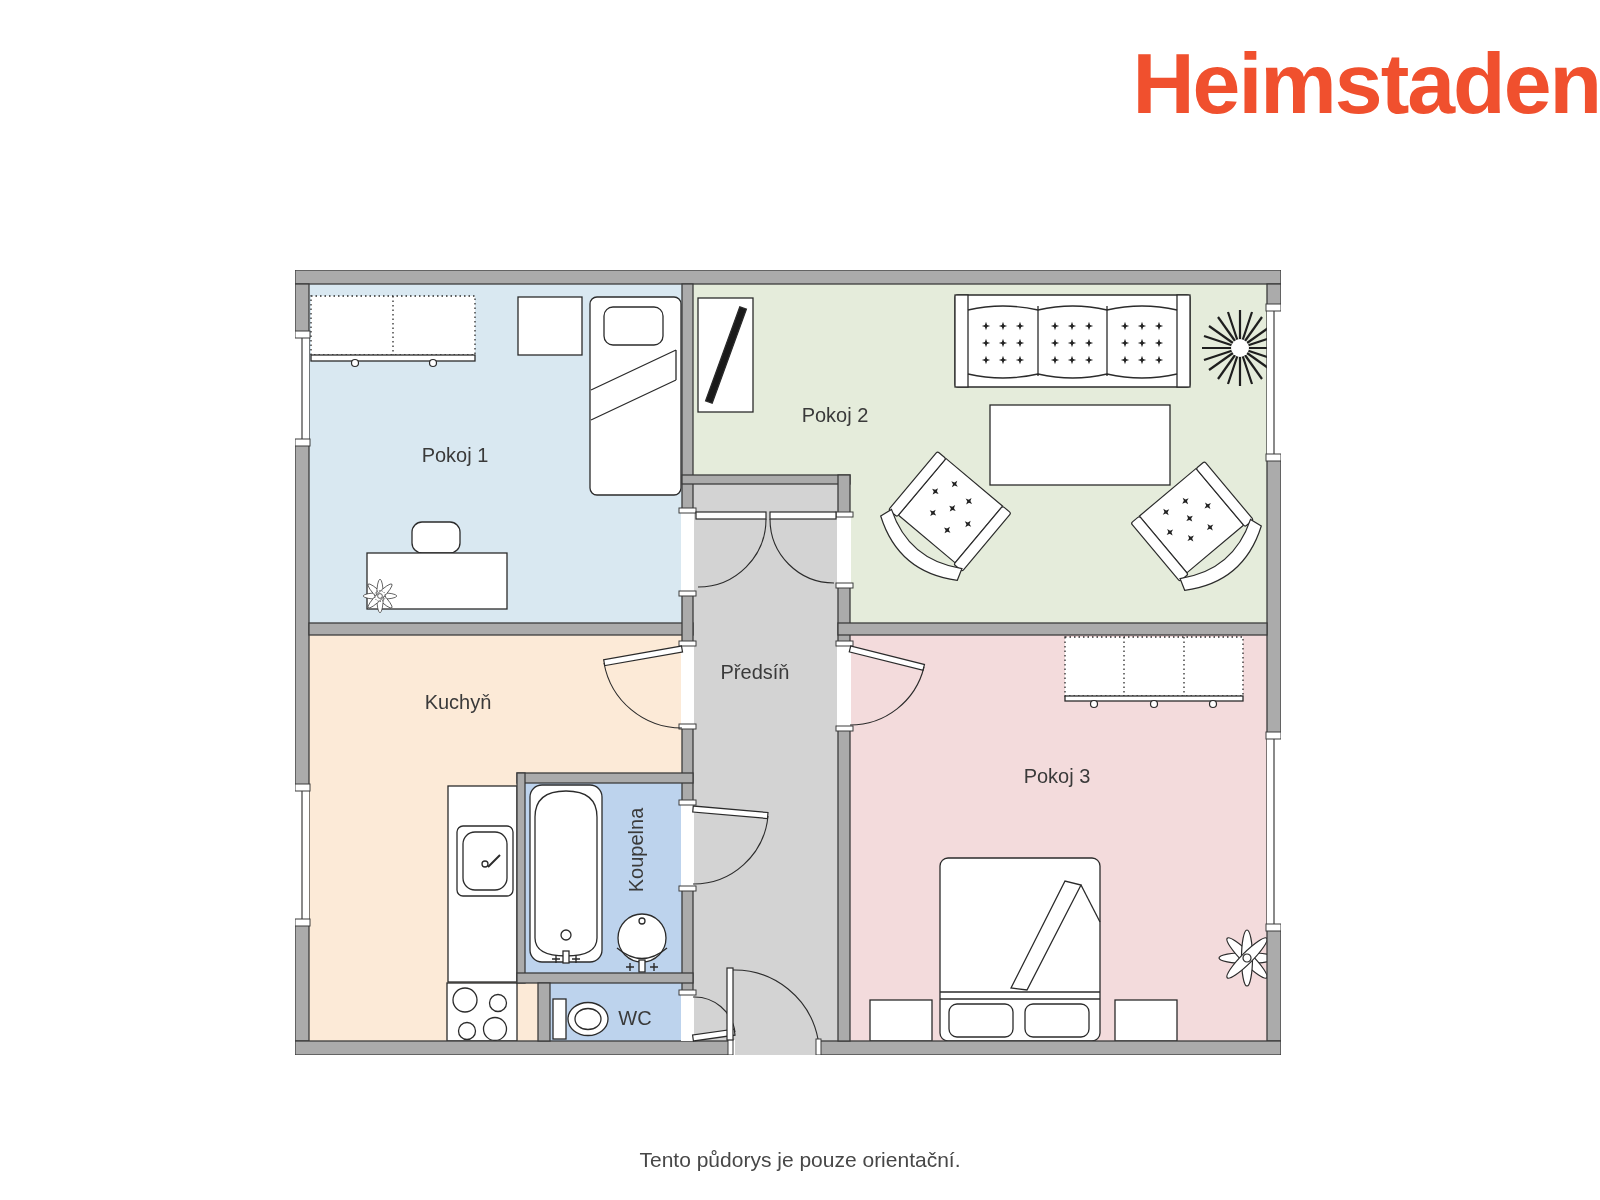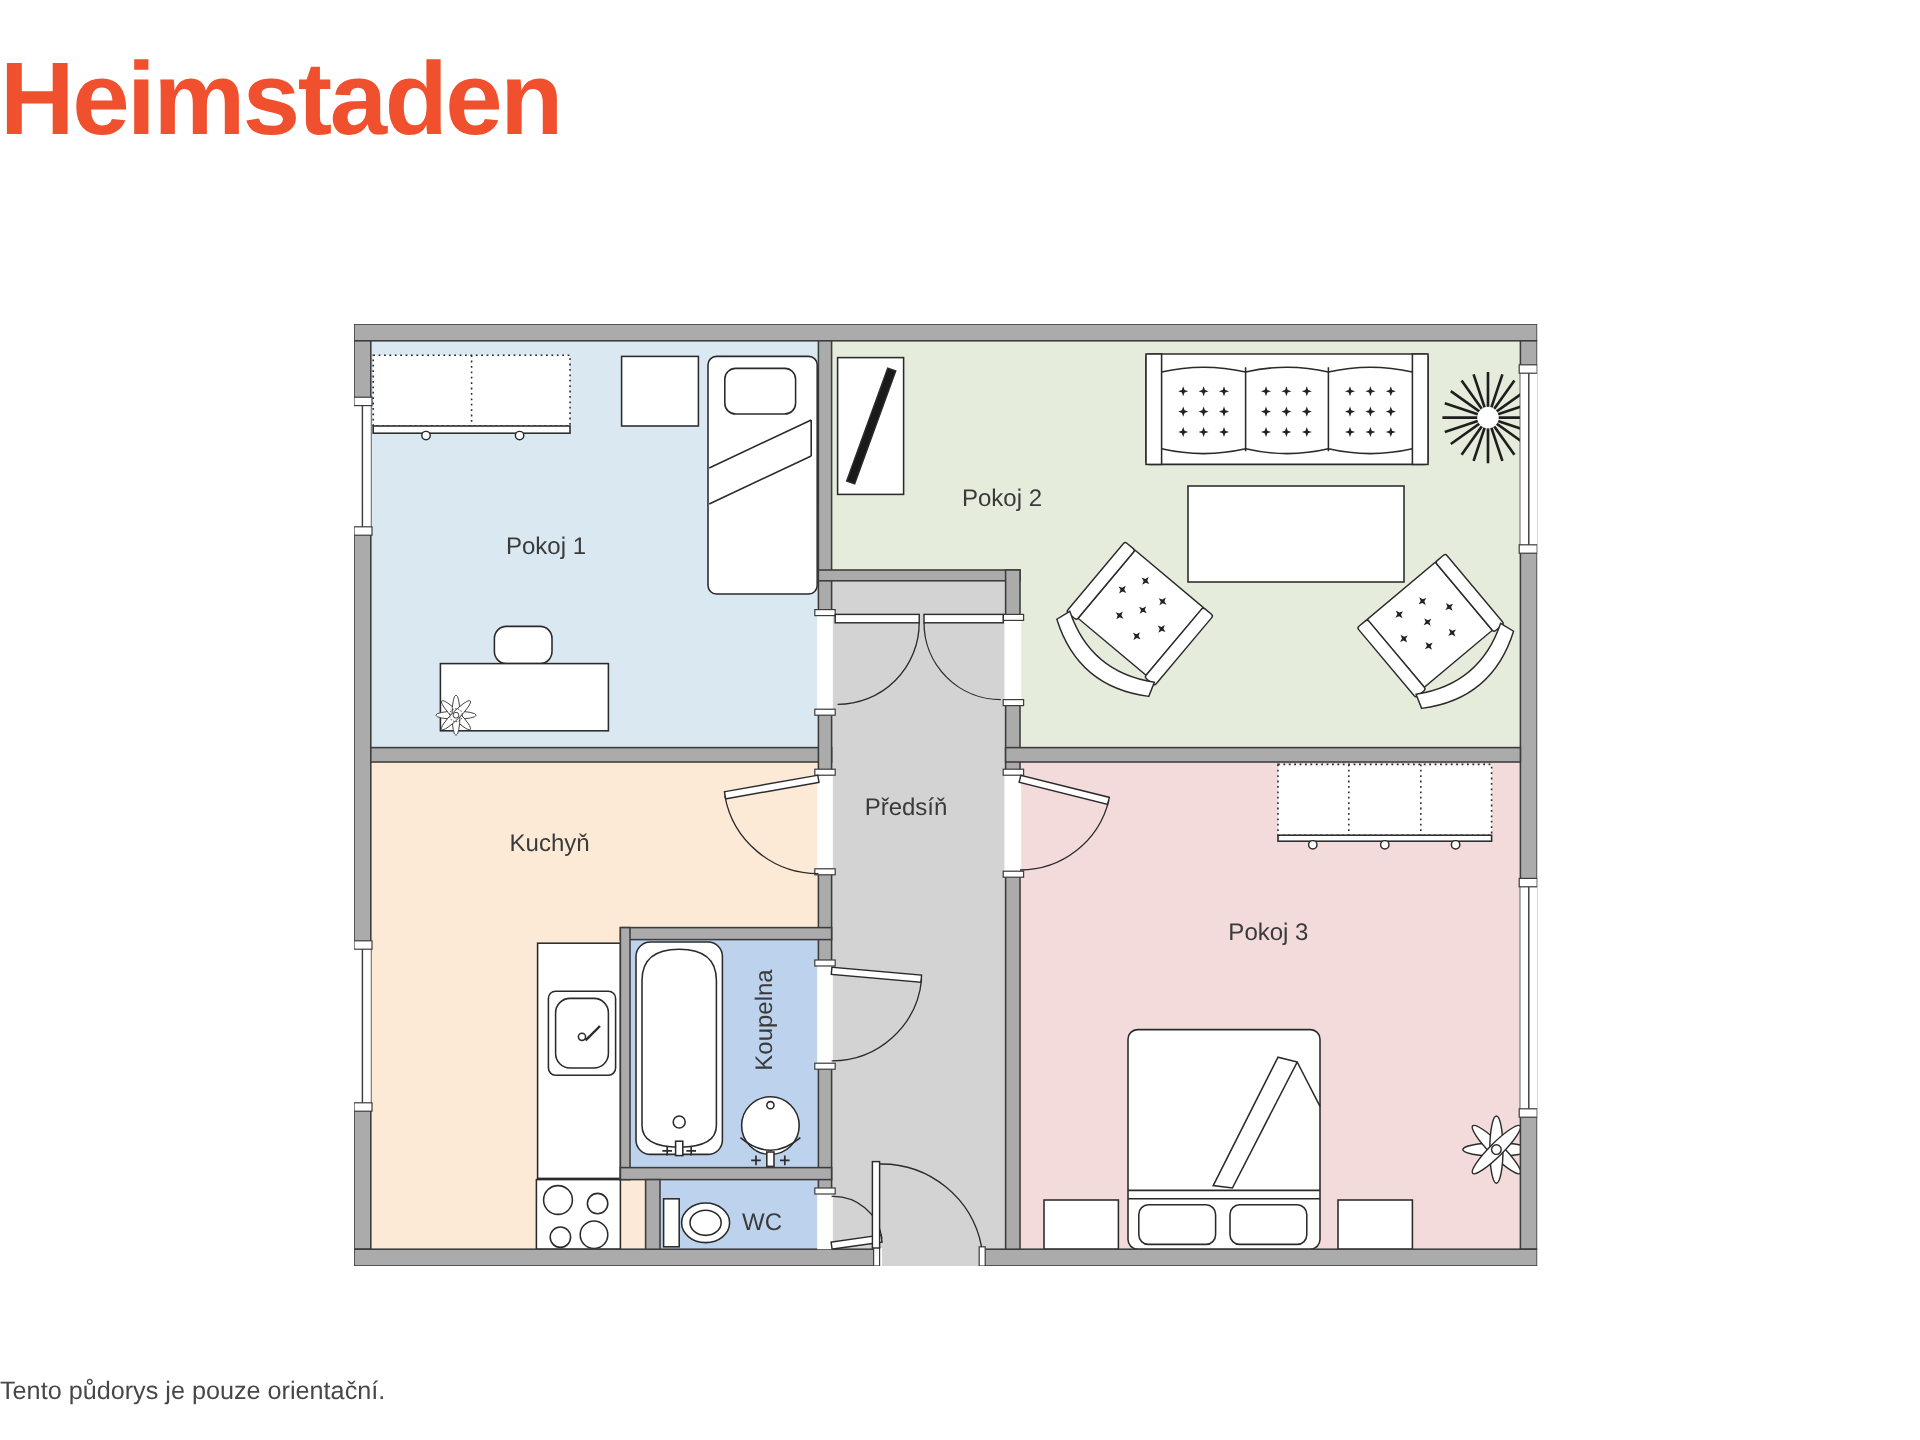--- a/index.html
+++ b/index.html
@@ -1,20 +1,20 @@
 <!DOCTYPE html>
 <html><head>
 <meta charset="utf-8">
 <style>
   html,body{margin:0;padding:0;background:#fff;}
   body{width:1600px;height:1200px;position:relative;font-family:"Liberation Sans",sans-serif;overflow:hidden;}
-  .logo{position:absolute;top:40px;left:0;width:100%;text-align:left;
+  .logo{position:absolute;top:40px;left:0;width:100%;text-align:right;
         font-size:86px;font-weight:800;letter-spacing:-2px;color:#f0502e;line-height:1;}
   .plan{position:absolute;left:295px;top:270px;width:986px;height:785px;}
-  .caption{position:absolute;top:1148px;left:0;width:100%;
+  .caption{position:absolute;top:1148px;left:0;width:100%;text-align:center;
            font-size:21px;color:#474747;}
   svg{display:block;}
   text{font-family:"Liberation Sans",sans-serif;}
 </style>
 </head>
 <body>
 
 <div class="logo">Heimstaden</div>
 
 <div class="plan">

